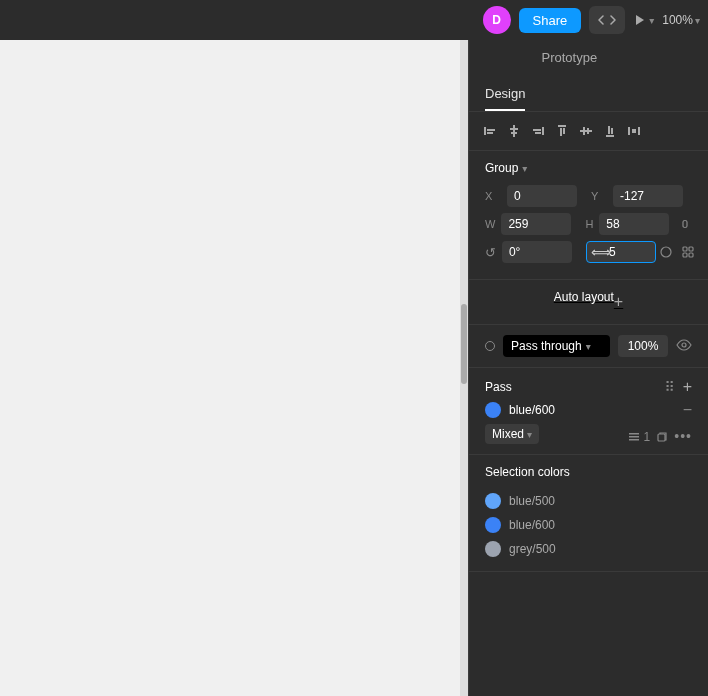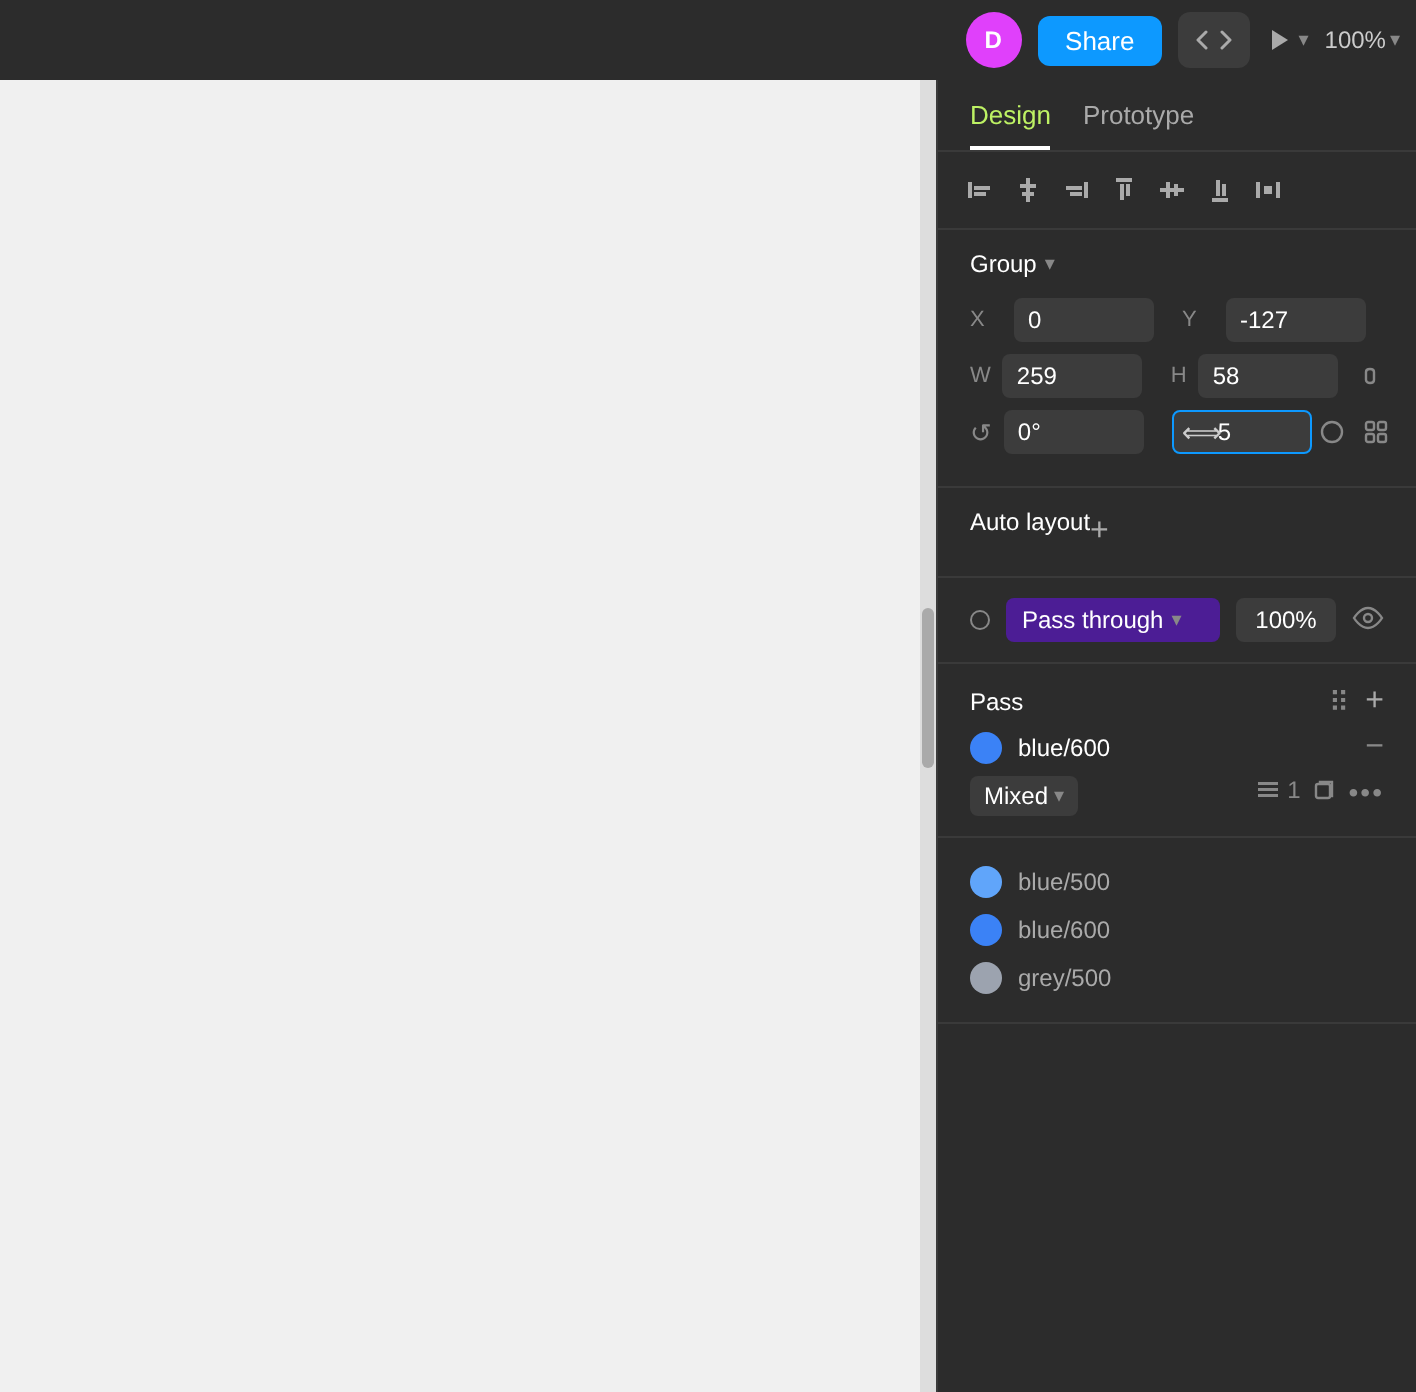--- a/index.html
+++ b/index.html
@@ -115,22 +115,23 @@
       gap: 16px;
     }
     .panel-tab {
       color: #aaa;
       font-size: 13px;
       padding-bottom: 8px;
       cursor: pointer;
       border-bottom: 2px solid transparent;
     }
     .panel-tab.active {
-      color: #bef264;
+      color: #e5e5e5;
       border-bottom: 2px solid white;
+      margin-top: 36px;
     }
 
     
     .align-toolbar {
       display: flex;
       align-items: center;
       padding: 10px 12px;
       gap: 6px;
       border-bottom: 1px solid #3a3a3a;
     }
@@ -188,21 +189,21 @@
     
     .layer-row {
       display: flex;
       align-items: center;
       gap: 8px;
     }
     .layer-mode-btn {
       display: flex;
       align-items: center;
       gap: 4px;
-      background: #4c1d95;
+      background: #000000;
       border: none;
       border-radius: 4px;
       color: white;
       font-size: 12px;
       padding: 4px 8px;
       cursor: pointer;
       flex: 1;
     }
     .layer-circle {
       width: 10px; height: 10px;
@@ -273,21 +274,21 @@
       border: none;
       color: #888;
       cursor: pointer;
       font-size: 16px;
       line-height: 1;
     }
 
     
     .mixed-row {
       display: flex;
-      align-items: flex-start;
+      align-items: flex-end;
       gap: 6px;
     }
     .mixed-btn {
       display: flex;
       align-items: center;
       gap: 3px;
       background: #3c3c3c;
       border: none;
       border-radius: 4px;
       color: white;
@@ -478,21 +479,21 @@
             <rect x="1" y="1" width="4" height="4" rx="1" stroke="#888" stroke-width="1.2" fill="none"></rect>
             <rect x="7" y="1" width="4" height="4" rx="1" stroke="#888" stroke-width="1.2" fill="none"></rect>
             <rect x="1" y="7" width="4" height="4" rx="1" stroke="#888" stroke-width="1.2" fill="none"></rect>
             <rect x="7" y="7" width="4" height="4" rx="1" stroke="#888" stroke-width="1.2" fill="none"></rect>
           </svg>
         </button>
       </div>
     </div>
 
     <div class="section">
-      <div style="display:flex; align-items:center; justify-content:flex-start;">
+      <div style="display:flex; align-items:center; justify-content:center;text-decoration:underline;">
         <span class="section-title">Auto layout</span>
         <button class="add-btn">+</button>
       </div>
     </div>
 
     <div class="section">
       <div class="layer-row">
         <div class="layer-circle"></div>
         <button class="layer-mode-btn">
           <span>Pass through</span>
@@ -538,20 +539,21 @@
           <svg width="12" height="12" viewBox="0 0 12 12" style="margin-left:2px;">
             <rect x="2" y="3" width="7" height="7" rx="1" stroke="#888" stroke-width="1.2" fill="none"></rect>
             <path d="M4 3V2h6v7h-1" stroke="#888" stroke-width="1.2" fill="none"></path>
           </svg>
         </div>
         <button class="more-btn">•••</button>
       </div>
     </div>
 
     <div class="section">
+      <div class="section-title">Selection colors</div>
 
       <div class="sel-color-item">
         <div class="color-dot" style="background:#60a5fa;"></div>
         <span class="sel-color-name">blue/500</span>
       </div>
       <div class="sel-color-item">
         <div class="color-dot" style="background:#3b82f6;"></div>
         <span class="sel-color-name">blue/600</span>
       </div>
       <div class="sel-color-item">

